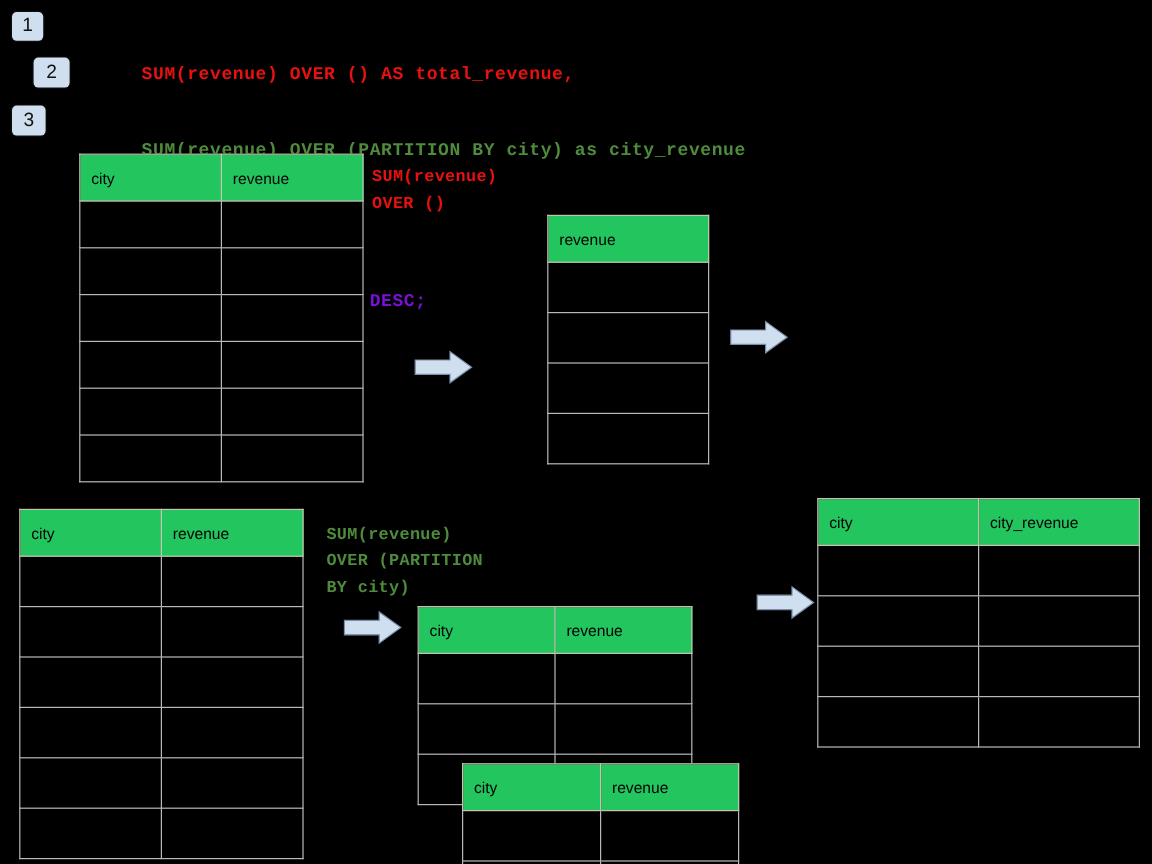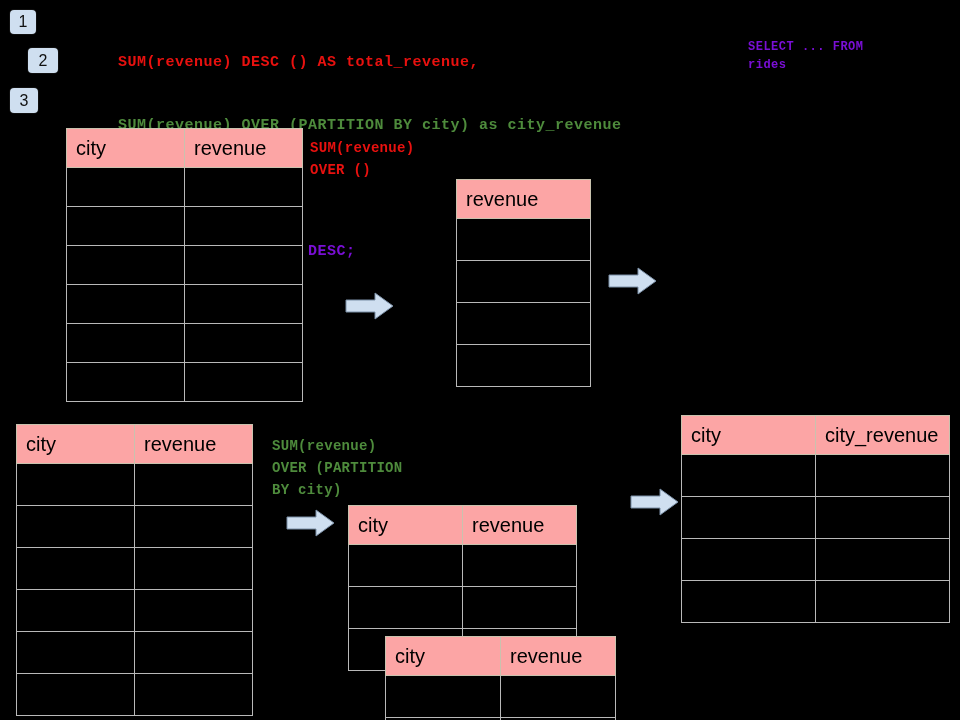--- a/index.html
+++ b/index.html
@@ -67,24 +67,24 @@
     border-collapse:collapse;
     table-layout:fixed;
     background:#000;
   }
   .tbl td{
     border:1px solid #b9b9b9;
     background:#000;
     padding:0;
   }
   .tbl td.hd{
-    background:#fca5a5;
+    background:#22c55e;
     color:#000;
     font-family:"Liberation Sans", sans-serif;
-    font-size:20px;
+    font-size:13px;
     text-align:left;
     padding:0 9px;
     border:1px solid #c9c2ae;
     vertical-align:middle;
     white-space:nowrap;
   }
 
   
   .arrow{
     position:absolute;
@@ -93,28 +93,26 @@
 </head>
 <body>
 
 <div class="stage">
 
   <div class="badge" style="left:10px;top:10px;width:26px;height:24px;">1</div>
   <div class="badge" style="left:28px;top:48px;width:30px;height:25px;">2</div>
   <div class="badge" style="left:10px;top:88px;width:28px;height:25px;">3</div>
 
   <div class="sql" style="left:80px;top:10px;">
-    <div><span class="red">    SUM(revenue) DESC () AS total_revenue,</span></div>
+    <div><span class="red">    SUM(revenue) OVER () AS total_revenue,</span></div>
     <div><span class="green">    SUM(revenue) OVER (PARTITION BY city) as city_revenue</span></div>
     <div><span class="purple">  FROM rides</span></div>
     <div><span class="purple">  ORDER by city_revenue DESC;</span></div>
   </div>
 
-  <div class="sidenote" style="left:748px;top:38px;">SELECT ... FROM
-rides</div>
 
   <div class="anno red" style="left:310px;top:137px;">SUM(revenue)
 OVER ()</div>
 
   <div class="anno green" style="left:272px;top:435px;">SUM(revenue)
 OVER (PARTITION
 BY city)</div>
 
   <table class="tbl" style="left:66px;top:128px;">
     <colgroup>

